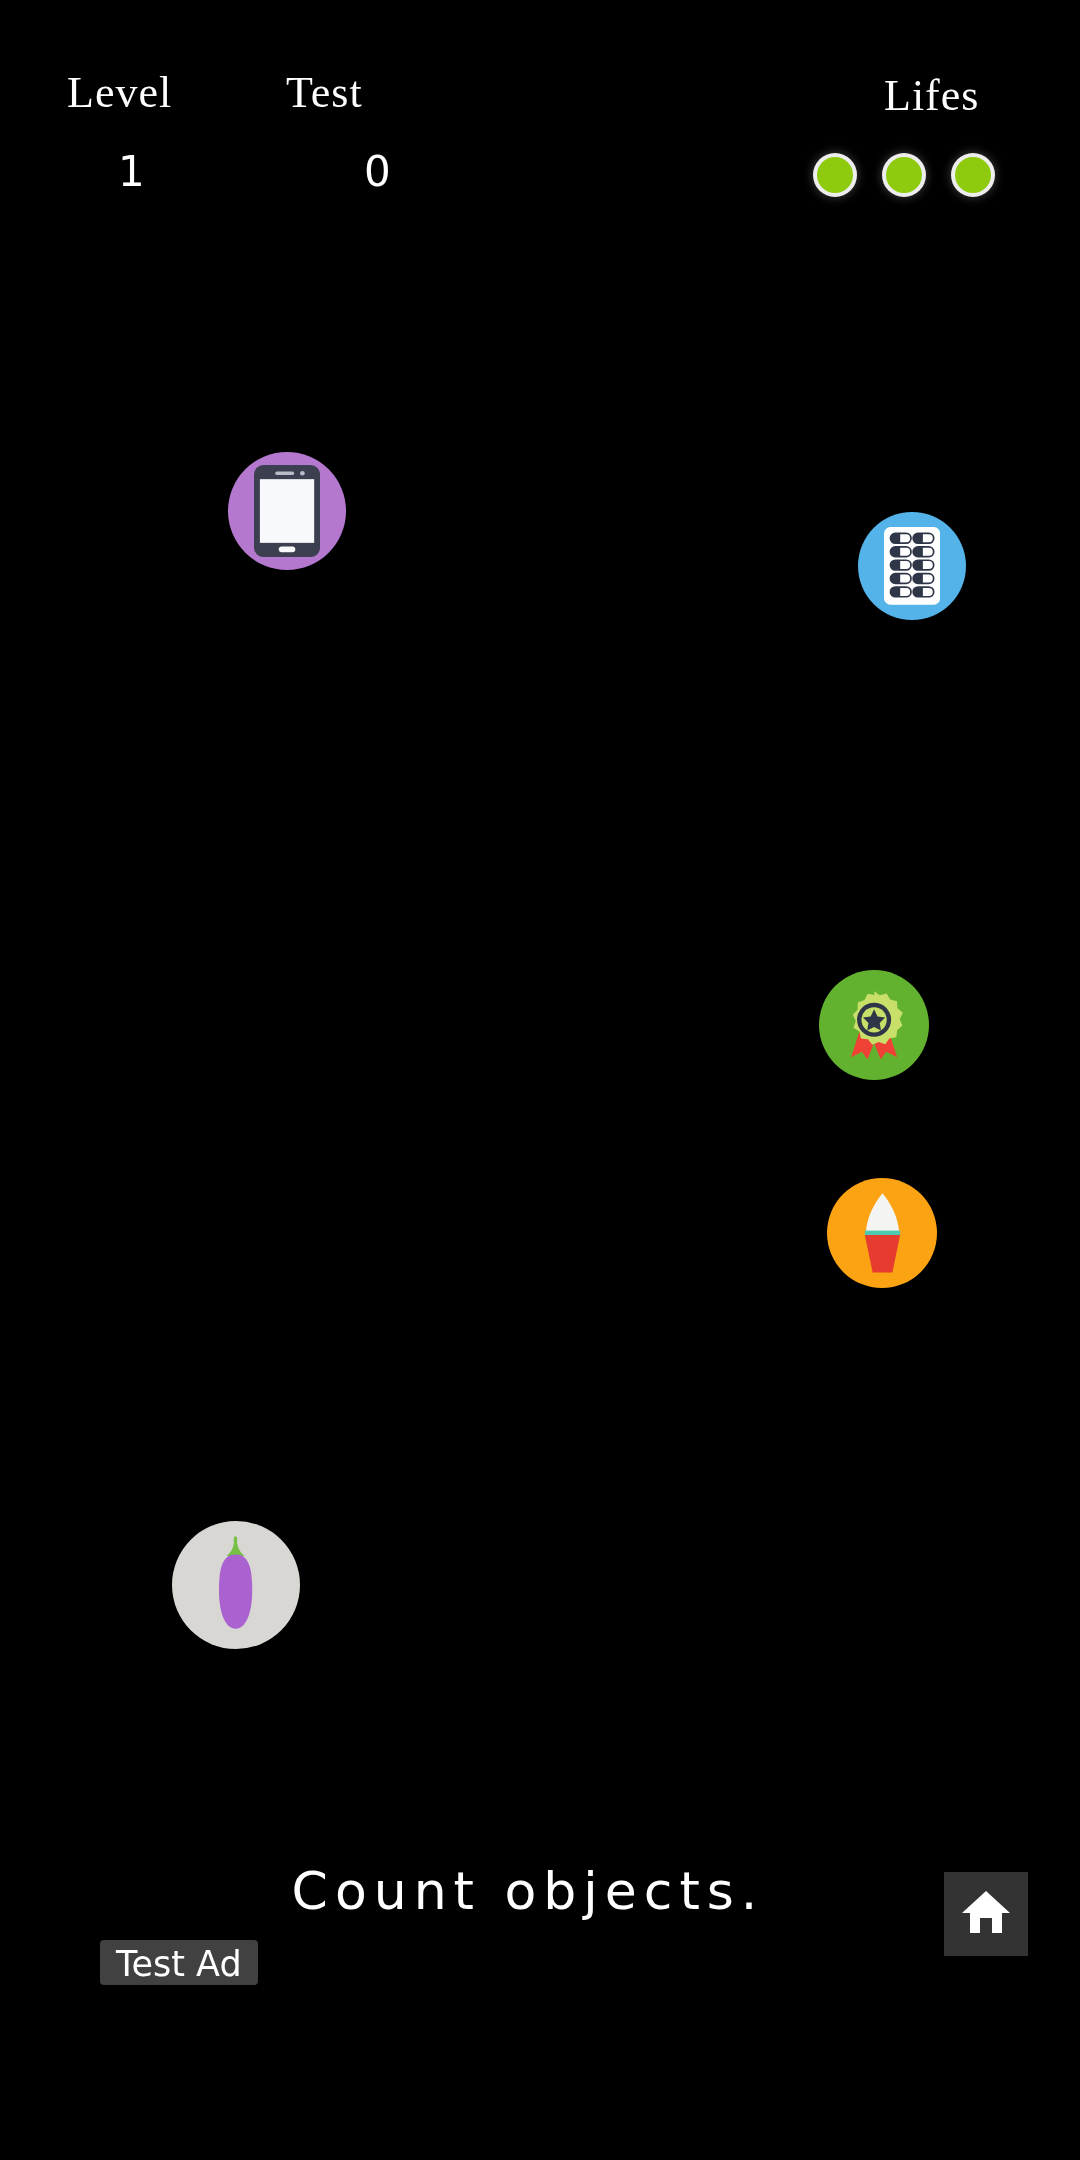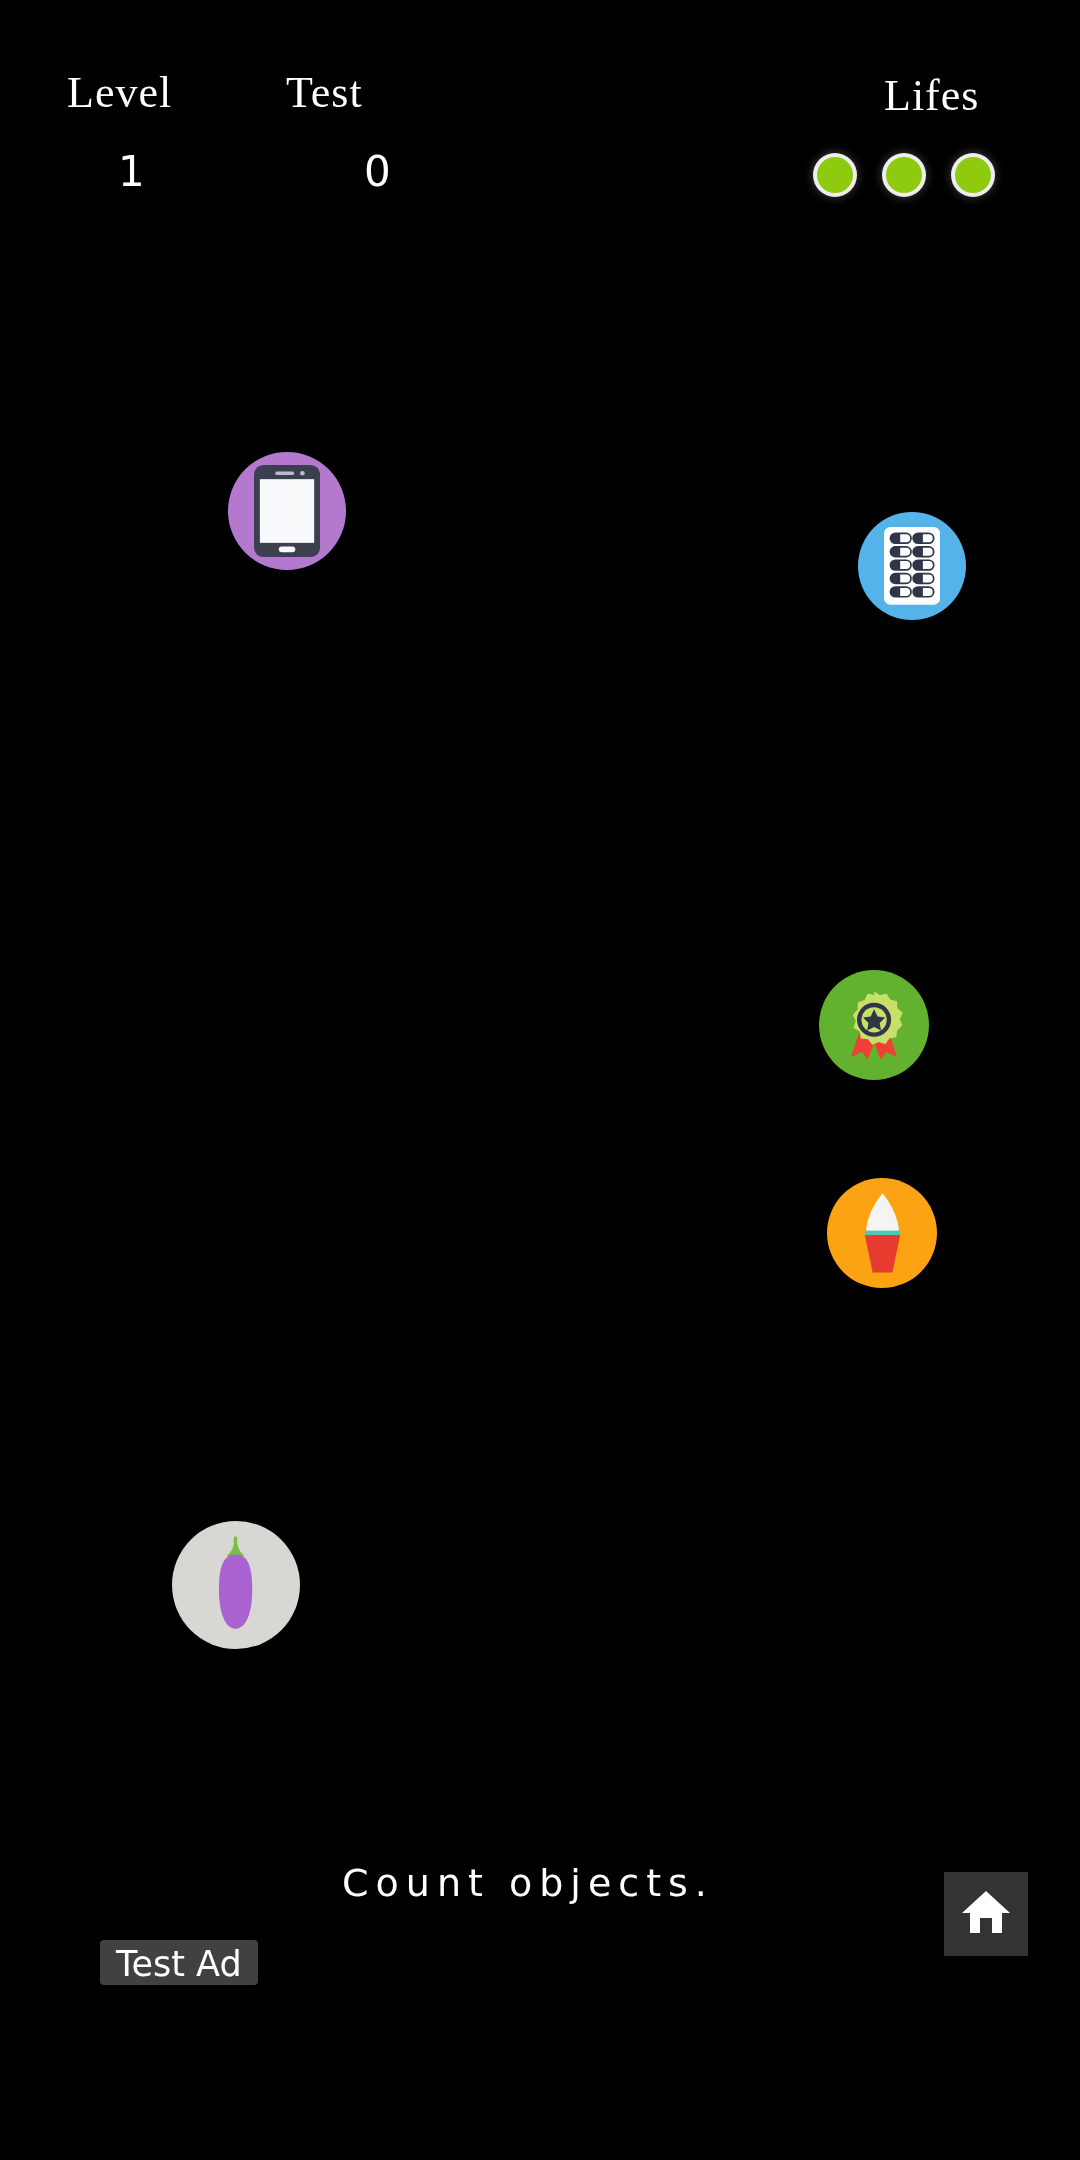--- a/index.html
+++ b/index.html
@@ -64,21 +64,21 @@
   }
   .bubble svg { display:block; }
 
   
   #prompt {
     position:absolute;
     left:0; top:1861px;
     width:1056px;
     text-align:center;
     color:#ffffff;
-    font-size:38px;
+    font-size:52px;
     font-weight:400;
     letter-spacing:7px;
     font-family:"DejaVu Sans", sans-serif;
   }
   #home-button {
     position:absolute;
     left:944px; top:1872px;
     width:84px; height:84px;
     background:#333333;
     display:flex;

